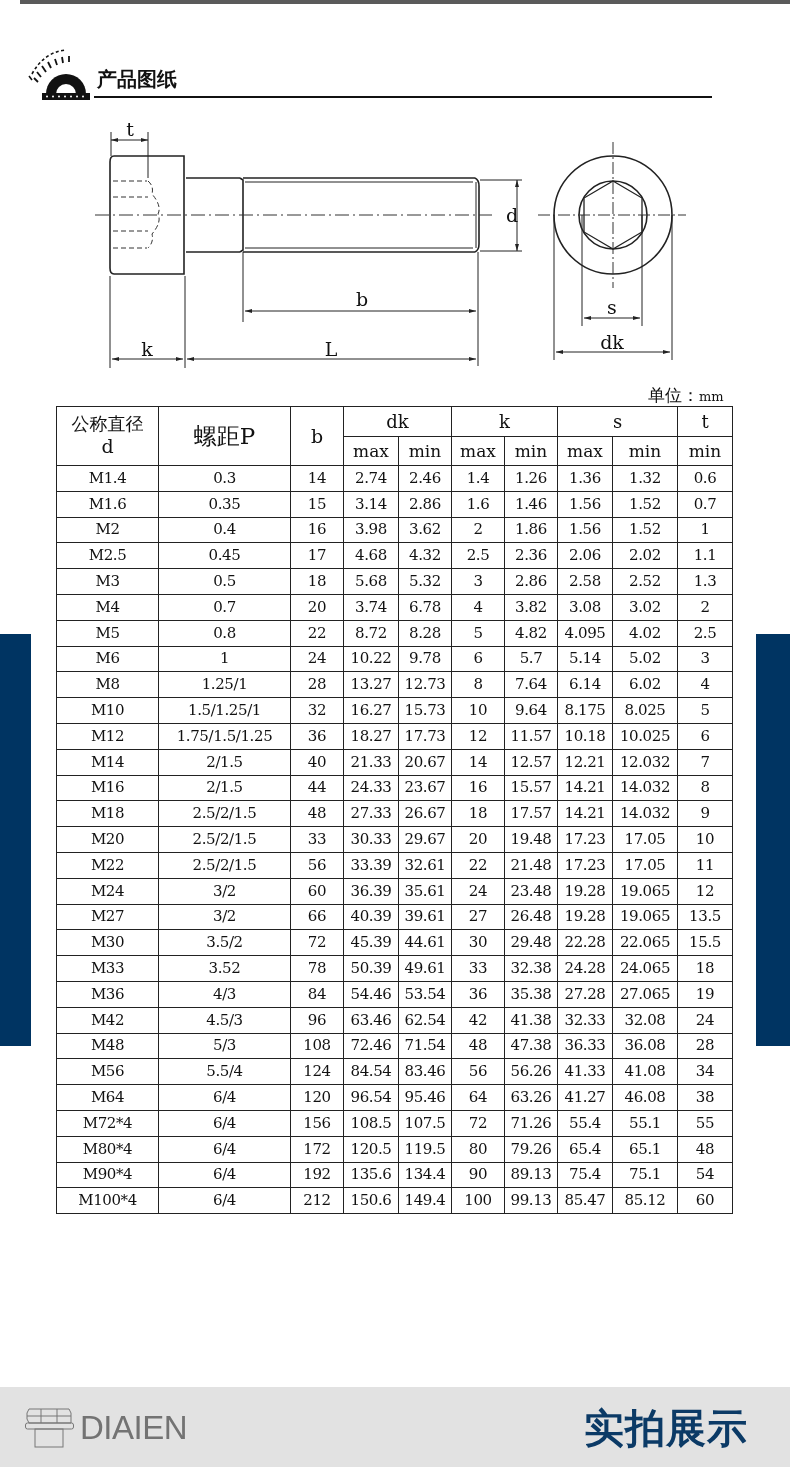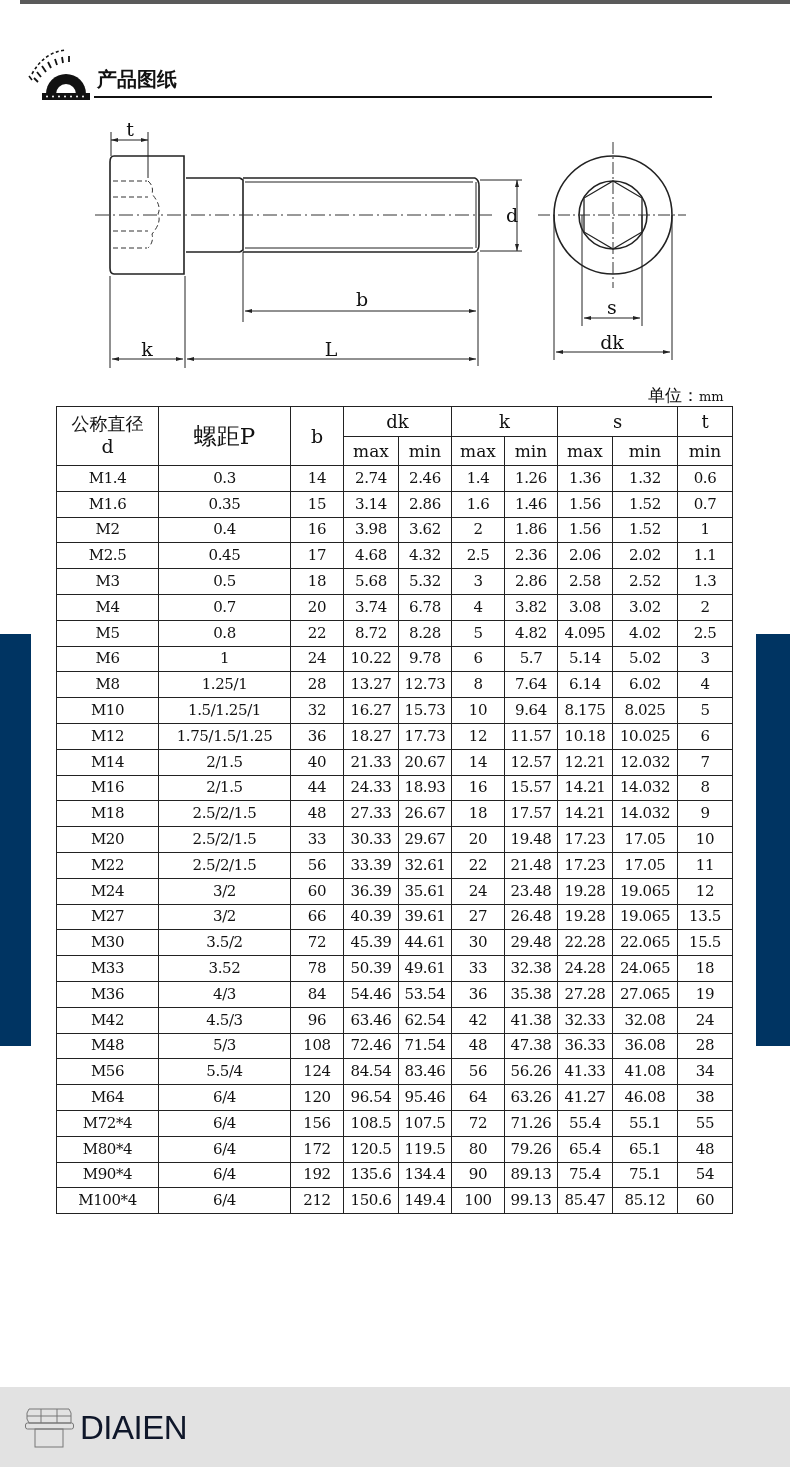--- a/index.html
+++ b/index.html
@@ -32,21 +32,21 @@
   table.spec tr.h2 th { height:28px; font-size:17px; }
   table.spec th.tall { font-size:16px; line-height:1.25; }
   table.spec td { height:24.8px; letter-spacing:-0.4px; }
   .side-bar { position:absolute; top:634px; height:412px; background:#003462; }
   .side-bar.left { left:0; width:31px; }
   .side-bar.right { left:756px; width:34px; }
   .footer { position:absolute; left:0; top:1387px; width:790px; height:80px; background:#e2e2e2; }
   .footer .brand-icon { position:absolute; left:25px; top:18px; width:52px; height:44px; }
   .footer .brand {
     position:absolute; left:80px; top:22px; font-family:"Liberation Sans", sans-serif;
-    font-size:33px; color:#0f172a; letter-spacing:-0.5px;
+    font-size:33px; color:#737373; letter-spacing:-0.5px;
   }
   .footer .cta {
     position:absolute; right:42px; top:14px; font-family:"DejaVu Sans", sans-serif;
     font-weight:bold; font-size:40px; color:#0b3a66; letter-spacing:1px;
   }
 </style>
 </head>
 <body>
 
 <div class="topbar"></div>
@@ -359,21 +359,21 @@
         <td>12.57</td>
         <td>12.21</td>
         <td>12.032</td>
         <td>7</td>
       </tr>
       <tr>
         <td>M16</td>
         <td>2/1.5</td>
         <td>44</td>
         <td>24.33</td>
-        <td>18.93</td>
+        <td>23.67</td>
         <td>16</td>
         <td>15.57</td>
         <td>14.21</td>
         <td>14.032</td>
         <td>8</td>
       </tr>
       <tr>
         <td>M18</td>
         <td>2.5/2/1.5</td>
         <td>48</td>
@@ -576,13 +576,14 @@
     <g fill="none" stroke="#777" stroke-width="1">
       <path d="M4 4 L44 4 L46 8 L46 18 L4 18 L2 14 L2 8 Z"></path>
       <line x1="16" y1="4" x2="16" y2="18"></line>
         <line x1="32" y1="4" x2="32" y2="18"></line>
       <line x1="2" y1="11" x2="46" y2="11"></line>
       <rect x="0.5" y="18" width="48" height="6" rx="2"></rect>
       <rect x="10" y="24" width="28" height="18"></rect>
     </g>
   </svg>
   <span class="brand">DIAIEN</span>
+  <span class="cta">实拍展示</span>
 </div>
 
 </body></html>

